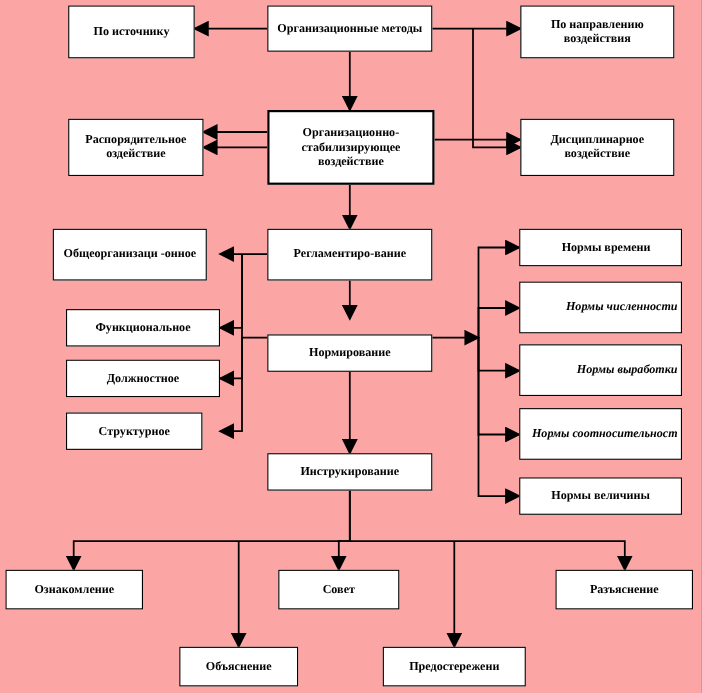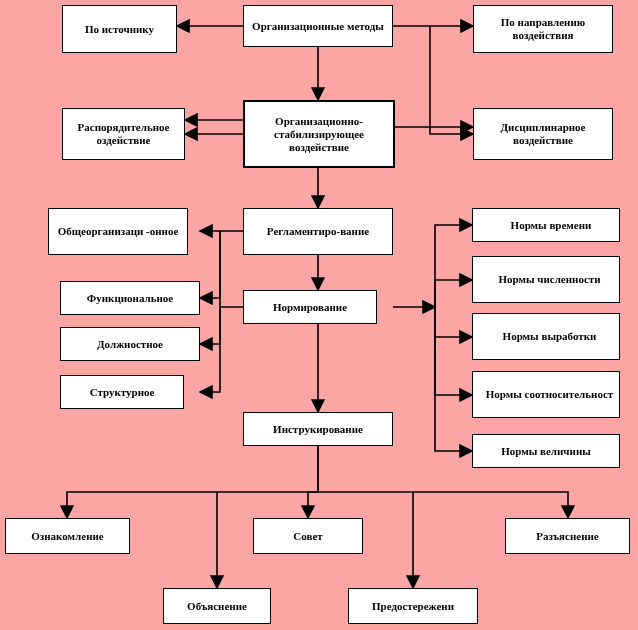--- a/index.html
+++ b/index.html
@@ -29,23 +29,24 @@
     align-items: center;
     justify-content: center;
     text-align: center;
     padding: 2px 3px;
     z-index: 3;
   }
   .node.thick {
     border: 2px solid #000000;
   }
   .node.left {
-    justify-content: center;
+    justify-content: flex-end;
     text-align: left;
     padding-left: 10px;
+    font-style: italic;
   }
   svg.edges {
     position: absolute;
     left: 0;
     top: 0;
     width: 638px;
     height: 630px;
     z-index: 1;
     pointer-events: none;
   }
@@ -115,21 +116,21 @@
       </div>
       <div class="node" style="left: 472px; top: 208px; width: 148px; height: 34px; padding-left: 13px;">
         <span>Нормы времени</span>
       </div>
       <div class="node" style="left: 60px; top: 281px; width: 140px; height: 34px;">
         <span>Функциональное</span>
       </div>
       <div class="node left" style="left: 472px; top: 256px; width: 148px; height: 47px;">
         <span>Нормы численности</span>
       </div>
-      <div class="node" style="left: 243px; top: 290px; width: 134px; height: 34px;">
+      <div class="node" style="left: 243px; top: 304px; width: 150px; height: 34px;">
         <span>Нормирование</span>
       </div>
       <div class="node" style="left: 60px; top: 327px; width: 140px; height: 34px;">
         <span>Должностное</span>
       </div>
       <div class="node left" style="left: 472px; top: 313px; width: 148px; height: 47px;">
         <span>Нормы выработки</span>
       </div>
       <div class="node" style="left: 60px; top: 375px; width: 124px; height: 34px;">
         <span>Структурное</span>

